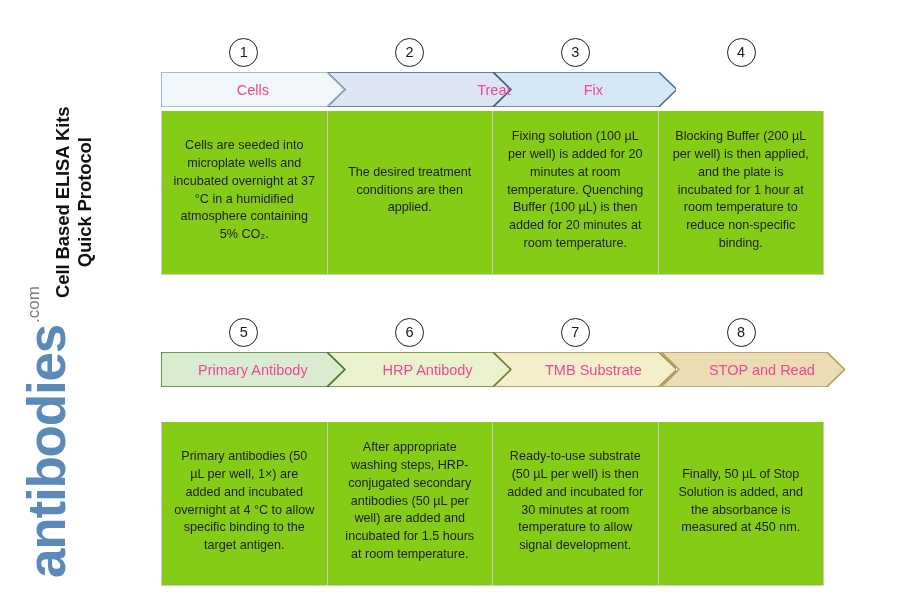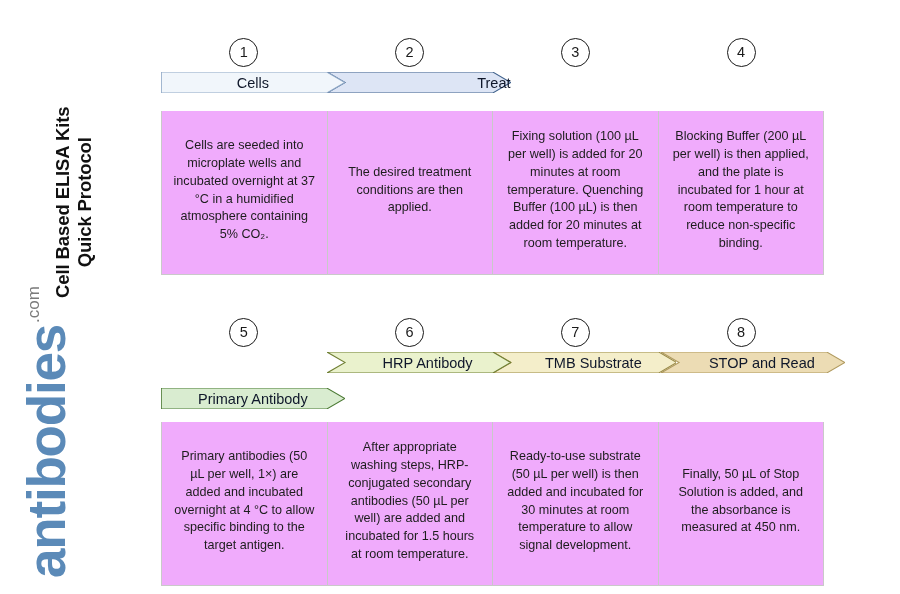--- a/index.html
+++ b/index.html
@@ -102,41 +102,41 @@
 
   
   .chev-bar {
     position: relative;
     height: 39px;
     width: 681px;
   }
   .chev {
     position: absolute;
     top: 0;
-    height: 21px;
+    height: 35px;
     display: flex;
     align-items: center;
     justify-content: center;
     font-size: 14.5px;
-    color: #0f172a;
+    color: #ec4899;
   }
   .chev span.lbl { position: relative; z-index: 2; }
   .chev .shape {
     position: absolute;
     inset: 0;
     z-index: 1;
   }
   .chev .shape svg { display: block; width: 100%; height: 100%; }
 
   
   .body-row {
     position: relative;
     width: 663px;
     height: 164px;
-    background: #f0abfc;
+    background: #84cc16;
     border: 1px solid #c9c9c9;
     border-top: none;
     display: flex;
   }
   #row2 .body-row { height: 164px; margin-top: 31px; }
   .body-cell {
     flex: 1 1 0;
     position: relative;
     display: flex;
     align-items: center;
@@ -187,20 +187,28 @@
           <span class="lbl" style="padding-left: 0px;">Cells</span>
         </div>
         <div class="chev" style="left: 165.75px; width: 183.75px; z-index: 9; justify-content: flex-end;">
           <div class="shape">
             <svg viewBox="0 0 183.75 39" preserveAspectRatio="none">
               <polygon points="0,0 165.75,0 183.75,19.5 165.75,39 0,39 18,19.5" fill="#dde5f5" stroke="#41628c" stroke-width="1.6" stroke-linejoin="miter"></polygon>
             </svg>
           </div>
           <span class="lbl" style="padding-left: 18px;">Treat</span>
         </div>
+        <div class="chev" style="left: 331.5px; width: 183.75px; z-index: 8;">
+          <div class="shape">
+            <svg viewBox="0 0 183.75 39" preserveAspectRatio="none">
+              <polygon points="0,0 165.75,0 183.75,19.5 165.75,39 0,39 18,19.5" fill="#d6e7f5" stroke="#3f7094" stroke-width="1.6" stroke-linejoin="miter"></polygon>
+            </svg>
+          </div>
+          <span class="lbl" style="padding-left: 18px;">Fix</span>
+        </div>
       </div>
     <div class="body-row">
         <div class="body-cell">
           <p>Cells are seeded into microplate wells and incubated overnight at 37 °C in a humidified atmosphere containing 5% CO₂.</p>
         </div>
         <div class="body-cell">
           <p>The desired treatment conditions are then applied.</p>
         </div>
         <div class="body-cell">
           <p>Fixing solution (100 µL per well) is added for 20 minutes at room temperature. Quenching Buffer (100 µL) is then added for 20 minutes at room temperature.</p>
@@ -212,21 +220,21 @@
   </div>
 
   <div class="flow-row" id="row2">
     <div class="num-strip">
         <div class="num-circle" style="left: 68.375px;">5</div>
         <div class="num-circle" style="left: 234.125px;">6</div>
         <div class="num-circle" style="left: 399.875px;">7</div>
         <div class="num-circle" style="left: 565.625px;">8</div>
       </div>
     <div class="chev-bar">
-        <div class="chev" style="left: 0px; width: 183.75px; z-index: 10; margin-top: 36px;">
+        <div class="chev" style="left: 0px; width: 183.75px; z-index: 10;">
           <div class="shape">
             <svg viewBox="0 0 183.75 39" preserveAspectRatio="none">
               <polygon points="0,0 165.75,0 183.75,19.5 165.75,39 0,39" fill="#d9ecd0" stroke="#4b7a34" stroke-width="1.6" stroke-linejoin="miter"></polygon>
             </svg>
           </div>
           <span class="lbl" style="padding-left: 0px;">Primary Antibody</span>
         </div>
         <div class="chev" style="left: 165.75px; width: 183.75px; z-index: 9;">
           <div class="shape">
             <svg viewBox="0 0 183.75 39" preserveAspectRatio="none">

